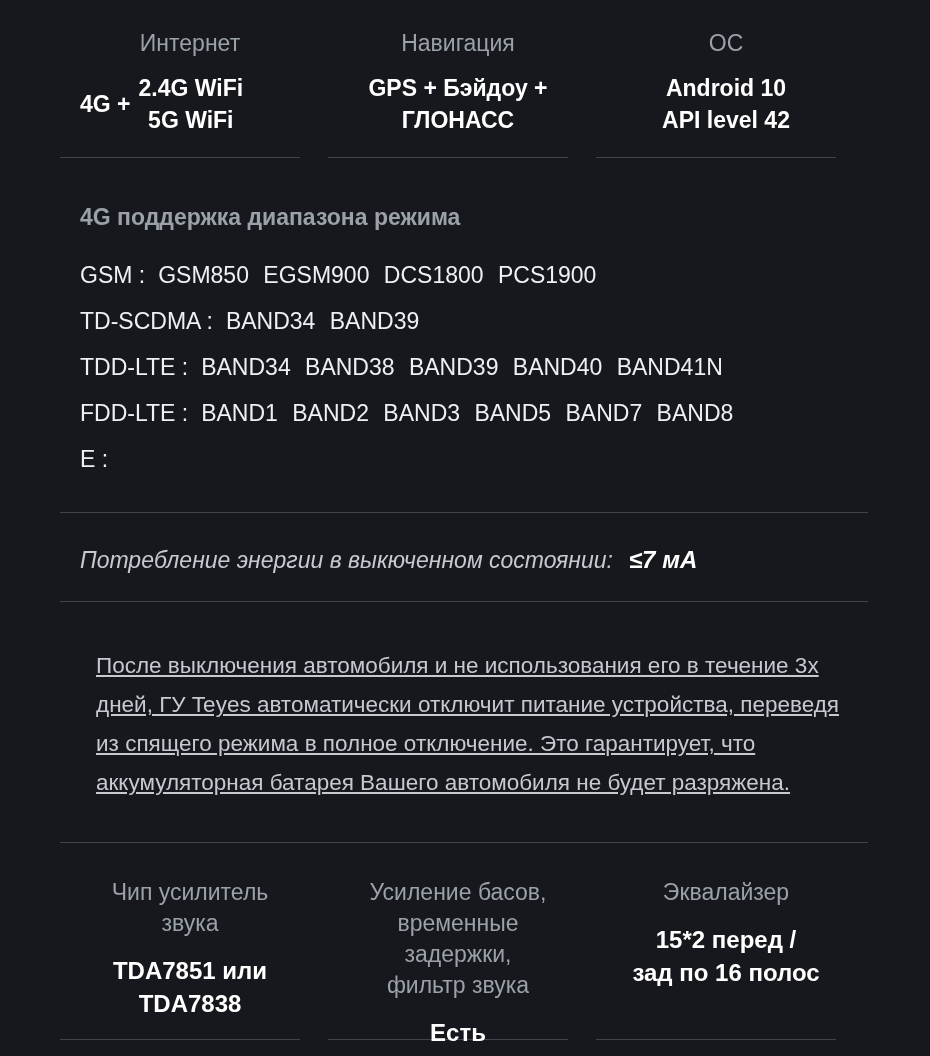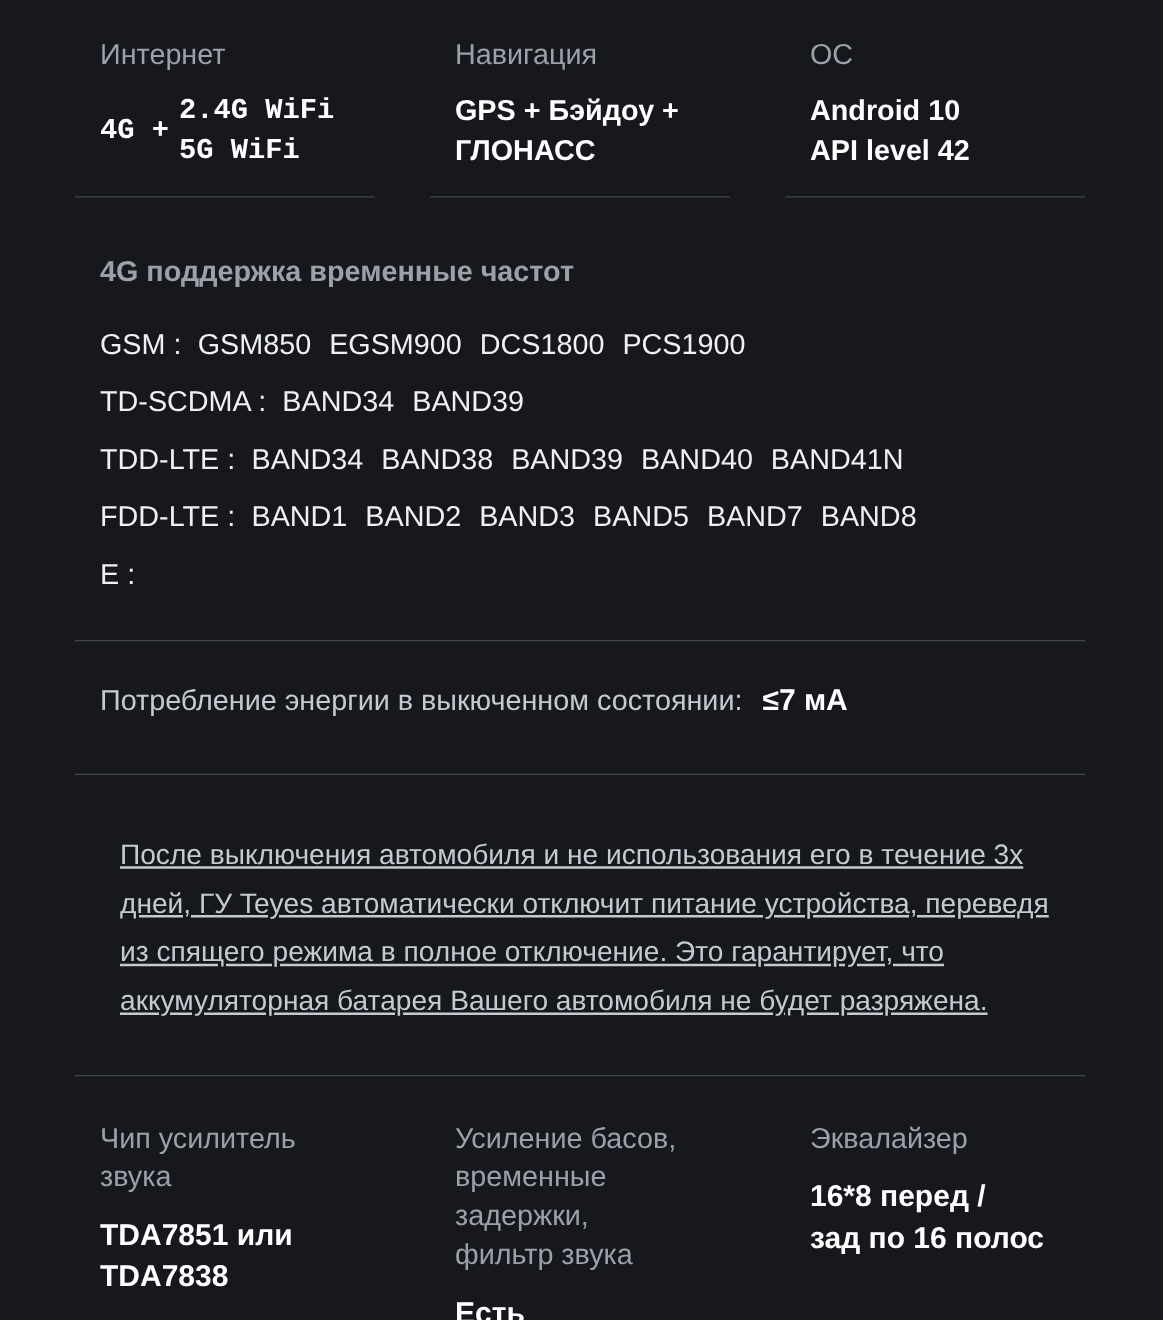--- a/index.html
+++ b/index.html
@@ -18,39 +18,40 @@
     font-family:"Liberation Sans","DejaVu Sans",sans-serif;
     overflow:hidden;
   }
   .page{width:930px;height:1056px;}
   .rail{margin:0 62px 0 60px;} 
 
   
   .spec-grid{
     display:grid;
     grid-template-columns:repeat(3,240px);
-    column-gap:44px;
+    column-gap:28px;
+    text-align:center;
   }
   .top-grid .cell{
     height:158px;
     border-bottom:1px solid var(--divider);
     padding:28px 0 0 20px;
   }
   .spec-label{
     font-size:23px;line-height:30px;
     color:var(--label);
     white-space:pre-line;
   }
   .spec-value{
     margin-top:14px;
     font-size:23px;line-height:32px;
     font-weight:700;color:var(--white);
     white-space:pre-line;
   }
-  .value-row{display:flex;align-items:center;column-gap:8px;font-family:Liberation Mono, monospace;}
+  .value-row{display:flex;align-items:center;column-gap:8px;}
   .value-row .stack{white-space:pre-line;}
 
   
   .bands{
     border-bottom:1px solid var(--divider);
     padding:44px 0 40px 20px;
   }
   .section-title{
     font-size:23px;line-height:30px;
     color:var(--label);
@@ -61,22 +62,22 @@
     font-size:23px;line-height:26px;
     color:var(--bands);
     margin-top:20px;
   }
   .band-row:first-of-type{margin-top:30px;}
   .band-values{word-spacing:8px;}
 
   
   .power{
     border-bottom:1px solid var(--divider);
-    padding:33px 0 44px 20px;
-    font-size:23px;line-height:28px;
+    padding:33px 0 27px 20px;
+    font-size:23px;line-height:28px;font-style:italic;
   }
   .power-label{color:var(--body);}
   .power-value{
     color:var(--white);font-weight:700;font-size:24px;
     margin-left:16px;
   }
 
   
   .note{
     border-bottom:1px solid var(--divider);
@@ -122,21 +123,21 @@
 ГЛОНАСС</div>
     </div>
     <div class="cell">
       <div class="spec-label">ОС</div>
       <div class="spec-value">Android 10
 API level 42</div>
     </div>
   </section>
 
   <section class="rail bands">
-    <h2 class="section-title">4G поддержка временные частот</h2>
+    <h2 class="section-title">4G поддержка диапазона режима</h2>
     <div class="band-row">
       <span class="band-label">GSM :</span>
       <span class="band-values">GSM850 EGSM900 DCS1800 PCS1900</span>
     </div>
     <div class="band-row">
       <span class="band-label">TD-SCDMA :</span>
       <span class="band-values">BAND34 BAND39</span>
     </div>
     <div class="band-row">
       <span class="band-label">TDD-LTE :</span>
@@ -169,18 +170,18 @@
 TDA7838</div>
     </div>
     <div class="cell">
       <div class="spec-label">Усиление басов,
 временные задержки,
 фильтр звука</div>
       <div class="spec-value">Есть</div>
     </div>
     <div class="cell">
       <div class="spec-label">Эквалайзер</div>
-      <div class="spec-value">16*8 перед /
+      <div class="spec-value">15*2 перед /
 зад по 16 полос</div>
     </div>
   </section>
 
 </div>
 
 </body></html>

